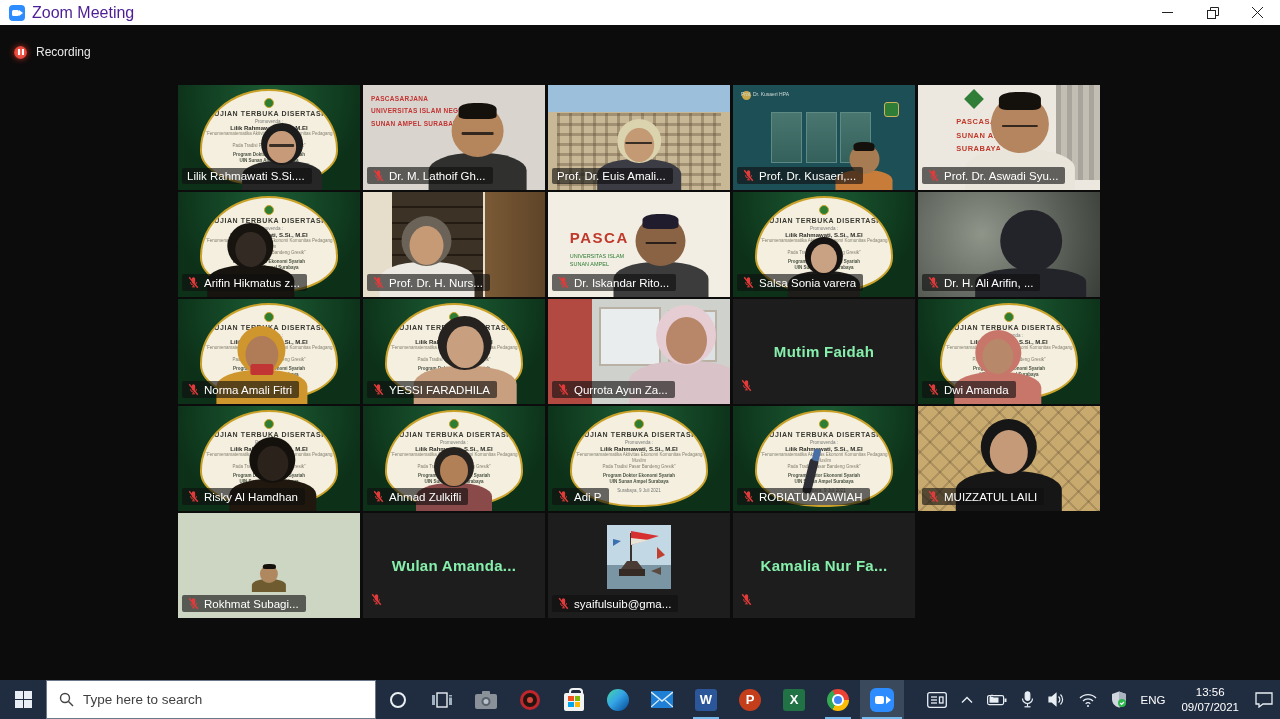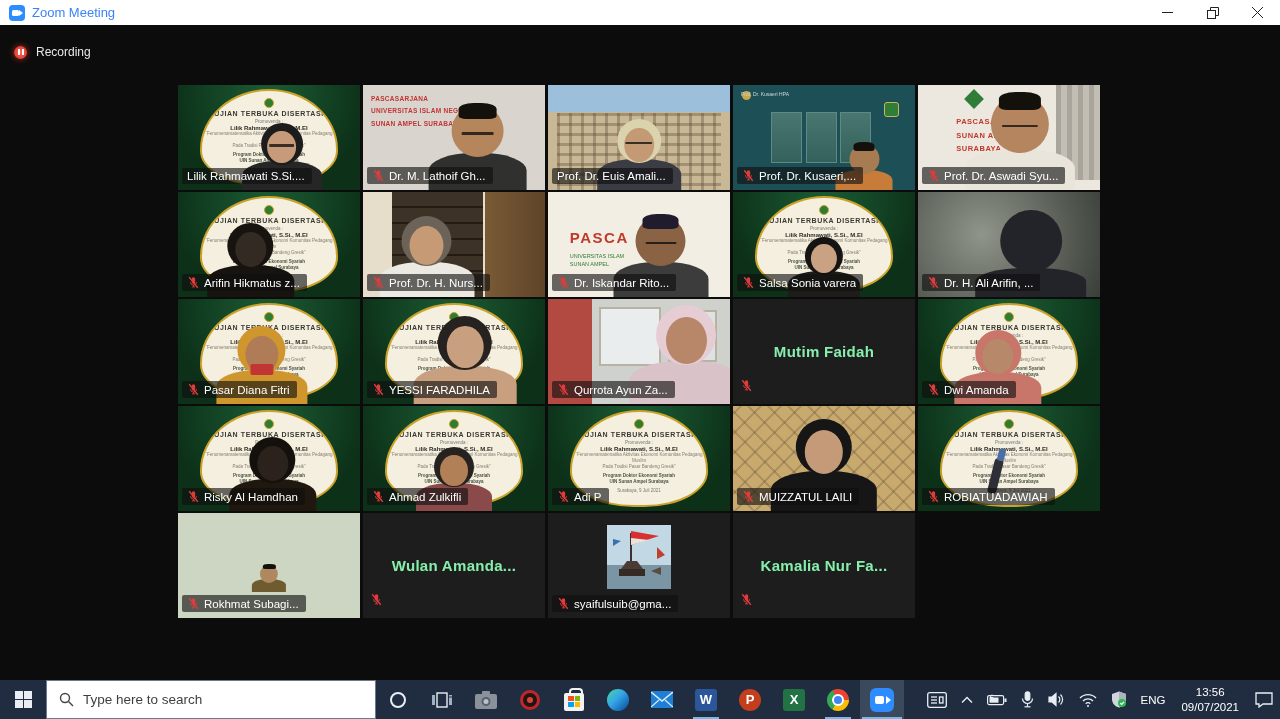--- a/index.html
+++ b/index.html
@@ -7,21 +7,21 @@
     font-family:"Liberation Sans","DejaVu Sans",sans-serif; }
 
   
   .titlebar { height:25px; background:#ffffff; display:flex; align-items:center; }
   .zoom-app-ic { width:16px; height:16px; border-radius:4px; background:#2d8cff;
     margin-left:9px; position:relative; flex:0 0 auto; }
   .zoom-app-ic::before { content:""; position:absolute; left:3px; top:5px; width:7px; height:6px;
     background:#fff; border-radius:1.5px; }
   .zoom-app-ic::after { content:""; position:absolute; right:2px; top:5px;
     border-left:4px solid #fff; border-top:3px solid transparent; border-bottom:3px solid transparent; }
-  .titlebar .t-title { font-size:13px; color:#3b82f6; margin-left:7px; }
+  .titlebar .t-title { font-size:16px; color:#4c1d95; margin-left:7px; }
   .titlebar .spacer { flex:1; }
   .winbtn { width:45px; height:25px; display:flex; align-items:center; justify-content:center; }
   .winbtn svg { stroke:#222; stroke-width:1; fill:none; }
 
   
   .meeting { position:relative; height:655px; background:#0c0c0c; }
   .rec { position:absolute; left:14px; top:20px; display:flex; align-items:center; gap:9px; }
   .rec-ic { width:13px; height:13px; border-radius:50%; background:radial-gradient(#ff6a5e,#d22f22);
     box-shadow:0 0 6px rgba(255,60,40,.7); position:relative; }
   .rec-ic::before { content:""; position:absolute; left:3.5px; top:3.5px; width:2px; height:6px; background:#fff; }
@@ -472,21 +472,21 @@
         </div>
         <div class="pill">
           <i style="display: flex;">
             <svg viewBox="0 0 14 14" width="13" height="13">
               <path d="M7 1.3c1 0 1.8.8 1.8 1.8v3.4a1.8 1.8 0 0 1-3.6 0V3.1C5.2 2.1 6 1.3 7 1.3z" fill="#e23b3b"></path>
               <path d="M3.8 6.6a3.2 3.2 0 0 0 6.4 0" fill="none" stroke="#e23b3b"></path>
               <path d="M7 9.9v1.7M5.3 11.7h3.4" stroke="#e23b3b"></path>
               <line x1="2.4" y1="1.4" x2="11.6" y2="12.6" stroke="#e23b3b" stroke-width="1.5"></line>
             </svg>
           </i>
-          <span>Pasar Diana Fitri</span>
+          <span>Norma Amali Fitri</span>
         </div>
       </div>
       <div class="tile">
         <div class="bg bg-slide">
   <div class="slide">
     <div class="slide-shape">
       <div class="slide-logo"></div>
       <div class="s-title">UJIAN TERBUKA DISERTASI</div>
       <div class="s-sub">Promovenda :</div>
       <div class="s-name">Lilik Rahmawati, S.Si., M.EI</div>
@@ -678,40 +678,20 @@
               <path d="M7 1.3c1 0 1.8.8 1.8 1.8v3.4a1.8 1.8 0 0 1-3.6 0V3.1C5.2 2.1 6 1.3 7 1.3z" fill="#e23b3b"></path>
               <path d="M3.8 6.6a3.2 3.2 0 0 0 6.4 0" fill="none" stroke="#e23b3b"></path>
               <path d="M7 9.9v1.7M5.3 11.7h3.4" stroke="#e23b3b"></path>
               <line x1="2.4" y1="1.4" x2="11.6" y2="12.6" stroke="#e23b3b" stroke-width="1.5"></line>
             </svg>
           </i>
           <span>Adi P</span>
         </div>
       </div>
       <div class="tile">
-        <div class="bg bg-pattern"></div>
-        <div class="person" style="left: 50%; bottom: -2px;">
-          <div class="p-headwrap" style="width: 56px; height: 56px; background: rgb(22, 22, 22);">
-            <div class="p-face" style="width: 38.08px; height: 43.68px; left: 8.96px; top: 11.32px; background: rgb(197, 154, 120);"></div>
-          </div>
-          <div class="p-body" style="width: 106.4px; height: 42px; background: rgb(22, 22, 22);"></div>
-        </div>
-        <div class="pill">
-          <i style="display: flex;">
-            <svg viewBox="0 0 14 14" width="13" height="13">
-              <path d="M7 1.3c1 0 1.8.8 1.8 1.8v3.4a1.8 1.8 0 0 1-3.6 0V3.1C5.2 2.1 6 1.3 7 1.3z" fill="#e23b3b"></path>
-              <path d="M3.8 6.6a3.2 3.2 0 0 0 6.4 0" fill="none" stroke="#e23b3b"></path>
-              <path d="M7 9.9v1.7M5.3 11.7h3.4" stroke="#e23b3b"></path>
-              <line x1="2.4" y1="1.4" x2="11.6" y2="12.6" stroke="#e23b3b" stroke-width="1.5"></line>
-            </svg>
-          </i>
-          <span>MUIZZATUL LAILI</span>
-        </div>
-      </div>
-      <div class="tile">
         <div class="bg bg-slide">
   <div class="slide">
     <div class="slide-shape">
       <div class="slide-logo"></div>
       <div class="s-title">UJIAN TERBUKA DISERTASI</div>
       <div class="s-sub">Promovenda :</div>
       <div class="s-name">Lilik Rahmawati, S.Si., M.EI</div>
       <div class="s-desc">“Fenomenamatematika Aktivitas Ekonomi Komunitas Pedagang Muslim</div>
       <div class="s-desc">Pada Tradisi Pasar Bandeng Gresik”</div>
       <div class="s-gap"></div>
@@ -731,20 +711,40 @@
               <path d="M7 1.3c1 0 1.8.8 1.8 1.8v3.4a1.8 1.8 0 0 1-3.6 0V3.1C5.2 2.1 6 1.3 7 1.3z" fill="#e23b3b"></path>
               <path d="M3.8 6.6a3.2 3.2 0 0 0 6.4 0" fill="none" stroke="#e23b3b"></path>
               <path d="M7 9.9v1.7M5.3 11.7h3.4" stroke="#e23b3b"></path>
               <line x1="2.4" y1="1.4" x2="11.6" y2="12.6" stroke="#e23b3b" stroke-width="1.5"></line>
             </svg>
           </i>
           <span>ROBIATUADAWIAH</span>
         </div>
       </div>
       <div class="tile">
+        <div class="bg bg-pattern"></div>
+        <div class="person" style="left: 50%; bottom: -2px;">
+          <div class="p-headwrap" style="width: 56px; height: 56px; background: rgb(22, 22, 22);">
+            <div class="p-face" style="width: 38.08px; height: 43.68px; left: 8.96px; top: 11.32px; background: rgb(197, 154, 120);"></div>
+          </div>
+          <div class="p-body" style="width: 106.4px; height: 42px; background: rgb(22, 22, 22);"></div>
+        </div>
+        <div class="pill">
+          <i style="display: flex;">
+            <svg viewBox="0 0 14 14" width="13" height="13">
+              <path d="M7 1.3c1 0 1.8.8 1.8 1.8v3.4a1.8 1.8 0 0 1-3.6 0V3.1C5.2 2.1 6 1.3 7 1.3z" fill="#e23b3b"></path>
+              <path d="M3.8 6.6a3.2 3.2 0 0 0 6.4 0" fill="none" stroke="#e23b3b"></path>
+              <path d="M7 9.9v1.7M5.3 11.7h3.4" stroke="#e23b3b"></path>
+              <line x1="2.4" y1="1.4" x2="11.6" y2="12.6" stroke="#e23b3b" stroke-width="1.5"></line>
+            </svg>
+          </i>
+          <span>MUIZZATUL LAILI</span>
+        </div>
+      </div>
+      <div class="tile">
         <div class="bg bg-greenwall"></div>
         <div class="person" style="left: 50%; bottom: 26px;">
           <div class="p-headwrap" style="width: 18px; height: 18px; background: rgb(176, 136, 96);">
             <div class="p-face" style="width: 12.24px; height: 14.04px; left: 2.88px; top: 2.96px; background: rgb(176, 136, 96);"></div>
             <div class="p-cap" style="width: 12.96px; height: 5.4px; left: 2.52px; top: -0.72px; background: rgb(20, 16, 12);"></div>
           </div>
           <div class="p-body" style="width: 34.2px; height: 13.5px; background: rgb(110, 92, 48);"></div>
         </div>
         <div class="pill">
           <i style="display: flex;">

